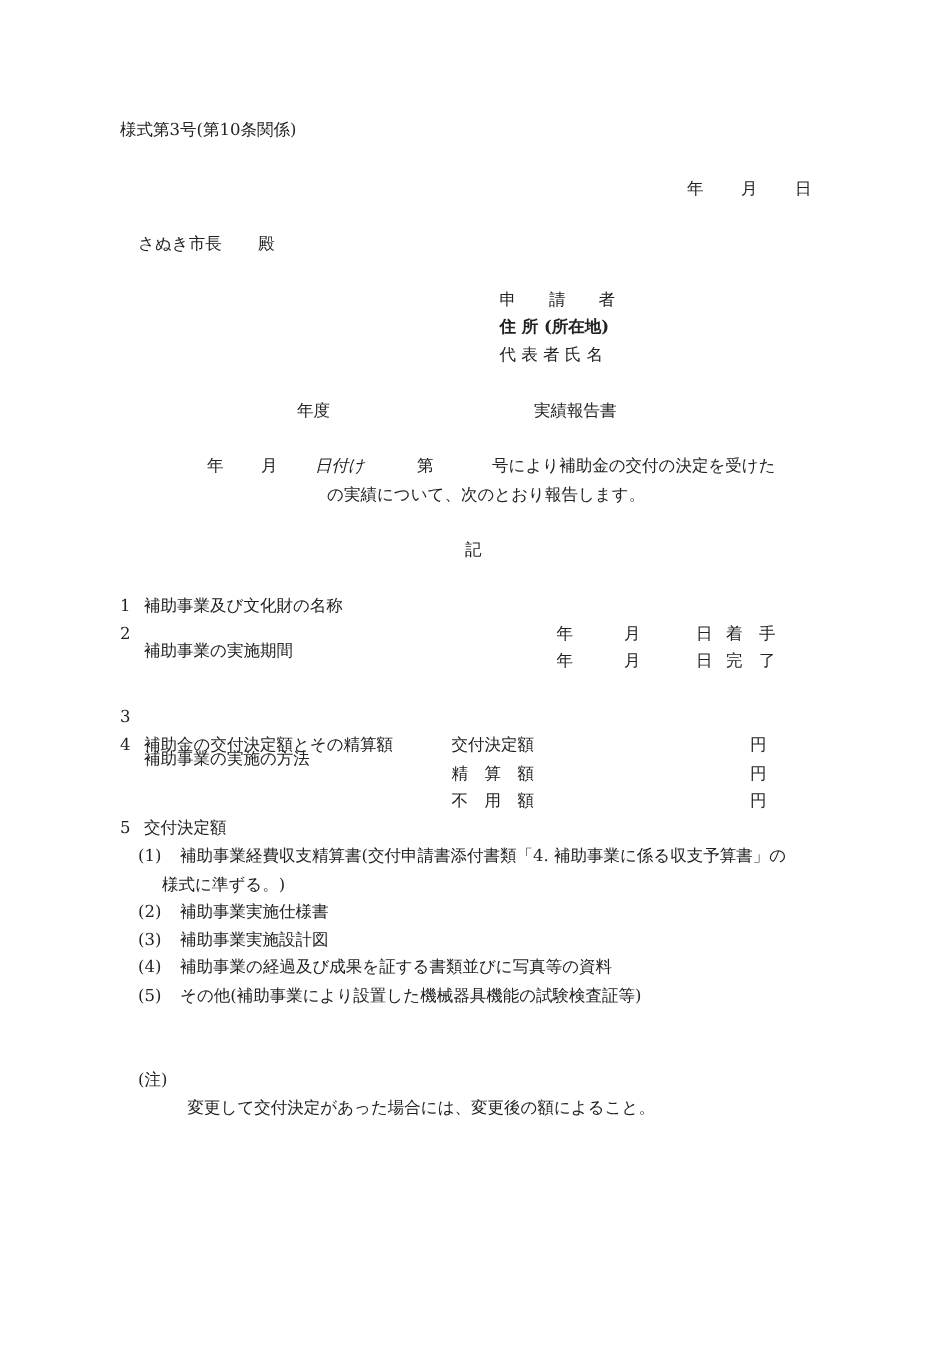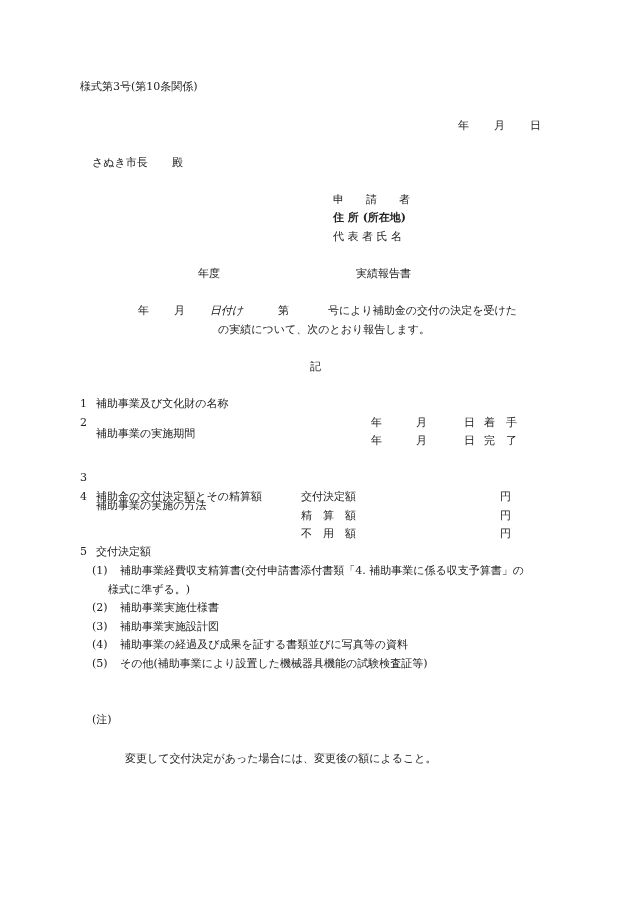--- a/index.html
+++ b/index.html
@@ -122,16 +122,16 @@
       </div>
       <div>
         <span class="abs" style="left:92px; top:658px;">(5)</span>
         <span class="abs" style="left:120px; top:658px;">その他(補助事業により設置した機械器具機能の試験検査証等)</span>
       </div>
     </div>
   </div>
 
   <div>
     <span class="abs" style="left:92px; top:714px;">(注)</span>
-    <span class="abs" style="left:125px; top:753px;">変更して交付決定があった場合には、変更後の額によること。</span>
+    <span class="abs" style="left:125px; top:733px;">変更して交付決定があった場合には、変更後の額によること。</span>
   </div>
 
 </div>
 
 </body></html>

